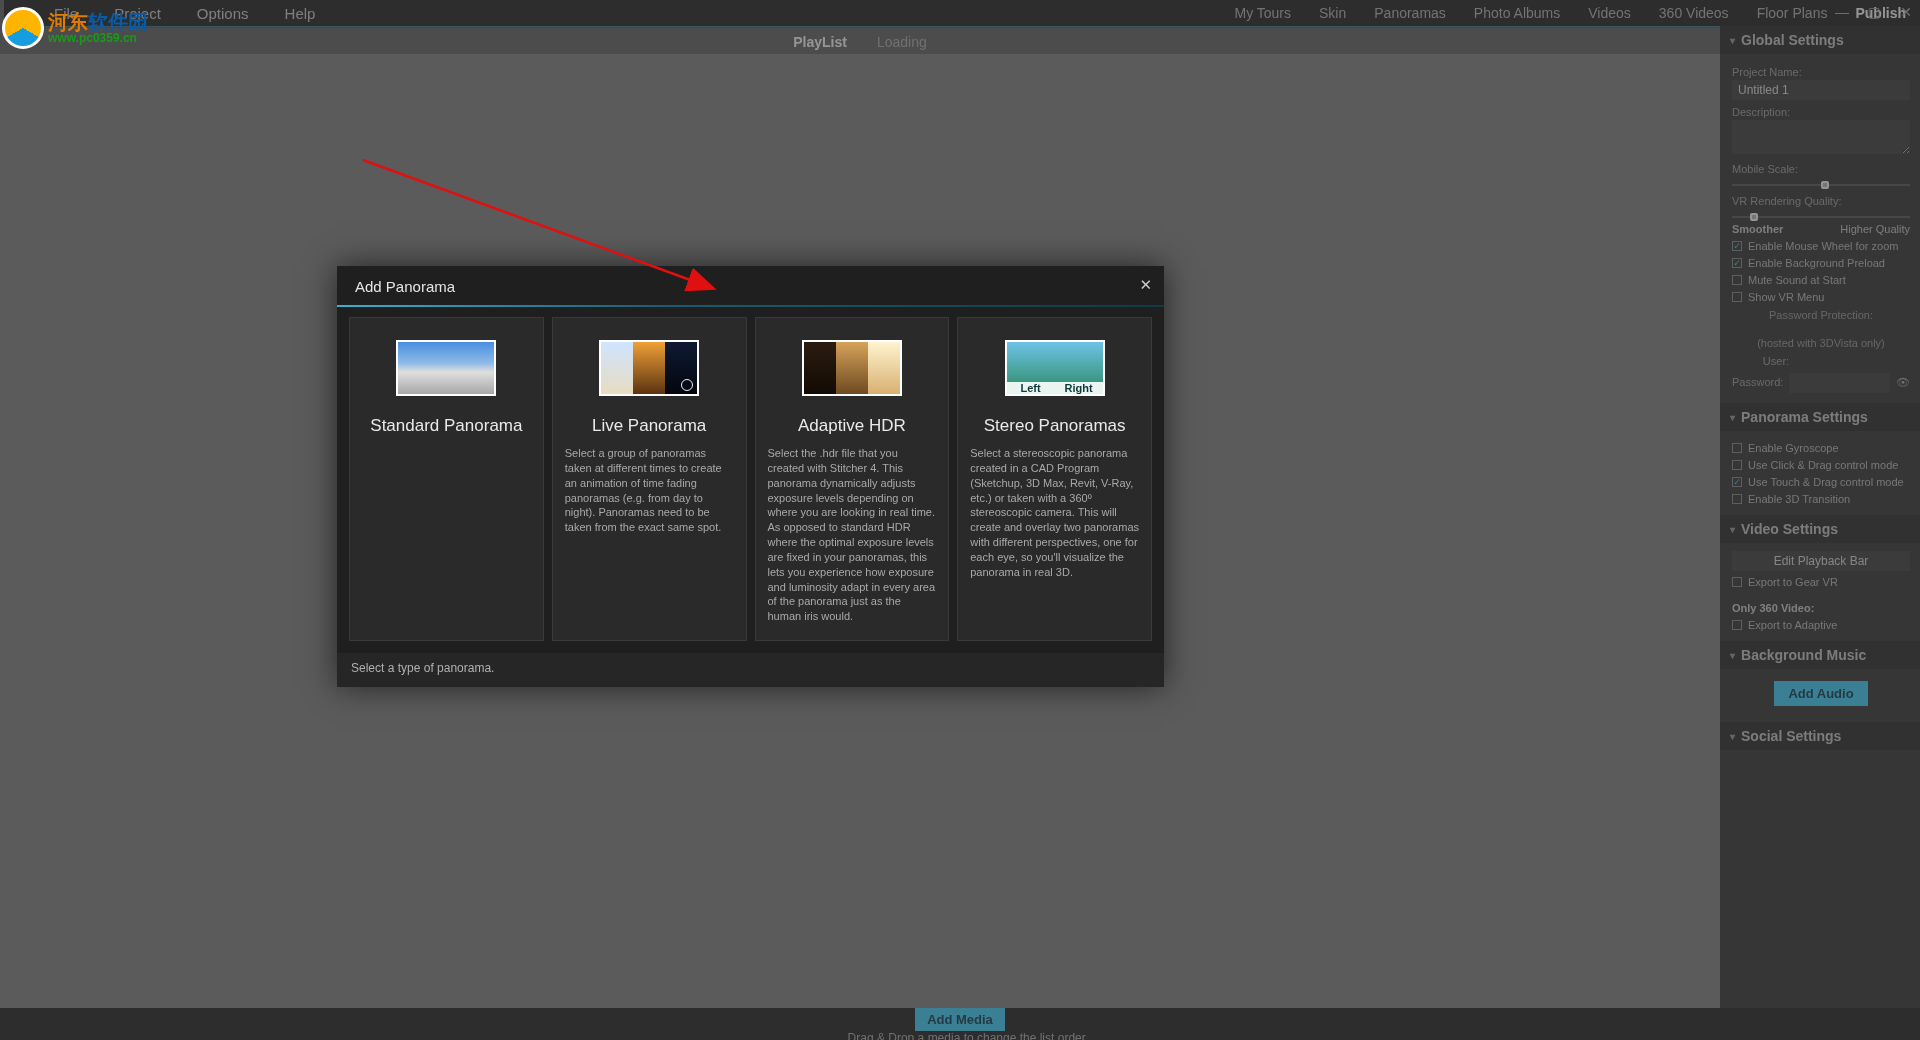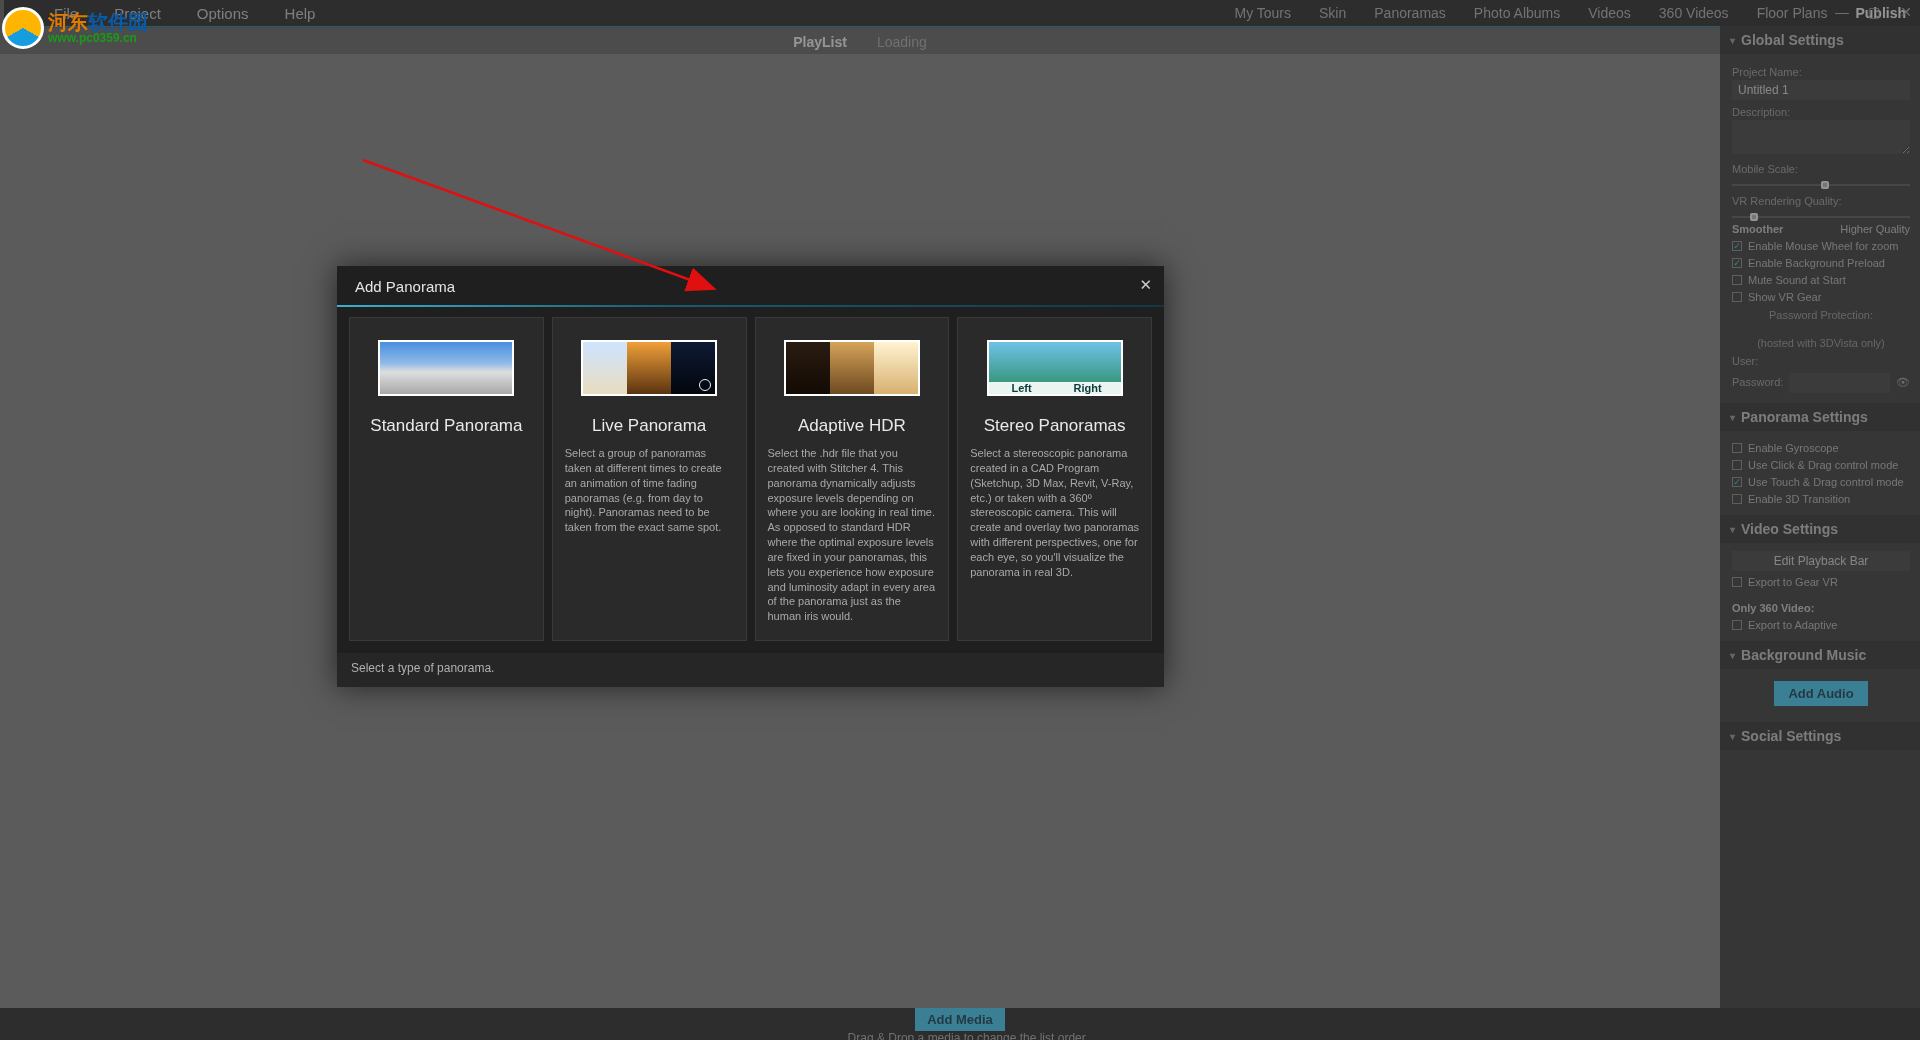--- a/index.html
+++ b/index.html
@@ -54,21 +54,21 @@
   
   .dim { position:absolute; inset:0; background: rgba(60,60,60,0.55); }
 
   
   .modal { position: absolute; left: 337px; top: 266px; width: 827px; background:#1f1f1f; box-shadow: 0 0 30px rgba(0,0,0,.6);}
   .modal-title { font-size:15px; color:#e5e5e5; padding: 12px 18px 10px; }
   .modal-hr { height:2px; background: linear-gradient(90deg,#3ab0d0,#1a5b70 40%,#123943); }
   .modal-close { position:absolute; top:10px; right:12px; color:#ccc; font-size:15px; cursor:pointer;}
   .modal-grid { display:flex; gap:8px; padding: 10px 12px 12px;}
   .card { flex:1 1 0; background:#2a2a2a; border:1px solid #3a3a3a; padding: 22px 12px 16px; cursor:pointer;}
-  .thumb { width: 136px; height: 56px; margin: 0 auto 20px; border:2px solid #fff; background:#777; position:relative; overflow:hidden;}
+  .thumb { width: 100px; height: 56px; margin: 0 auto 20px; border:2px solid #fff; background:#777; position:relative; overflow:hidden;}
   .thumb-sky { background: linear-gradient(#4a8fe0 0%, #8db9e8 40%, #dedede 58%, #a8a8a8 100%);}
   .thumb-split3 { display:flex;}
   .thumb-split3 > div { flex:1; }
   .thumb-clock { position:absolute; right:4px; bottom:3px; width:12px; height:12px; border:1.5px solid #eee; border-radius:50%;}
   .thumb-hdr { display:flex;}
   .thumb-hdr > div { flex:1; }
   .thumb-stereo { display:flex;}
   .thumb-stereo > div { flex:1; position:relative;}
   .thumb-stereo .cap { position:absolute; left:0; right:0; bottom:0; text-align:center; font-size:11px; font-weight:700; color:#0a3a3a; background:rgba(255,255,255,.9);}
   .card-title { text-align:center; font-size:17px; color:#e9e9e9; margin-bottom:10px; font-weight:400;}
@@ -147,25 +147,25 @@
     <div class="rp-check">
         <span class="box">✓</span>
         <span>Enable Background Preload</span>
       </div>
     <div class="rp-check">
         <span class="box"></span>
         <span>Mute Sound at Start</span>
       </div>
     <div class="rp-check">
         <span class="box"></span>
-        <span>Show VR Gear</span>
+        <span>Show VR Menu</span>
       </div>
     <div class="rp-subtle">Password Protection:</div>
     <div class="rp-subtle" style="margin-top:16px">(hosted with 3DVista only)</div>
-    <div class="rp-label" style="text-align:left; padding-right:90px;">User:</div>
+    <div class="rp-label" style="text-align:center; padding-right:90px;">User:</div>
     <div style="display:flex; align-items:center; gap:6px; margin-top:4px;">
       <span class="rp-label" style="margin:0">Password:</span>
       <input class="rp-input" style="flex: 1 1 0%;">
       <span style="font-size:11px;color:#aaa">👁</span>
     </div>
   </div>
 
   <div class="rp-section-head">Panorama Settings</div>
   <div class="rp-body">
     <div class="rp-check">

